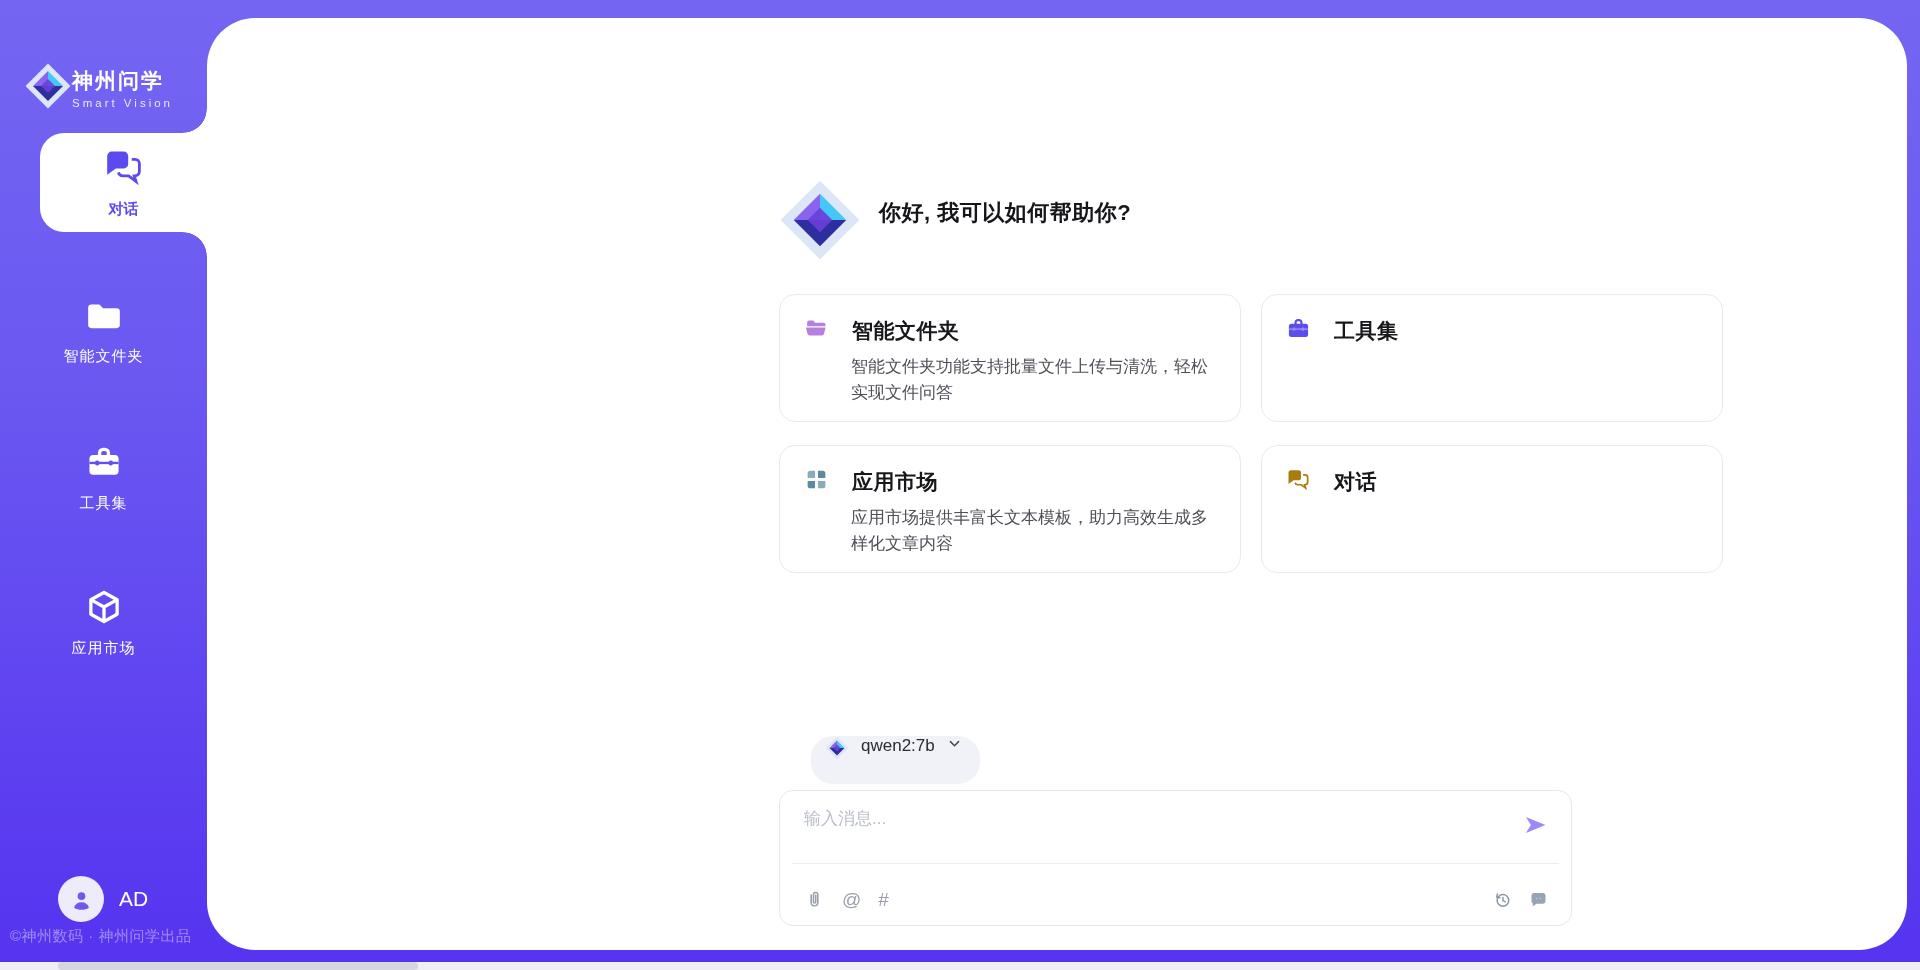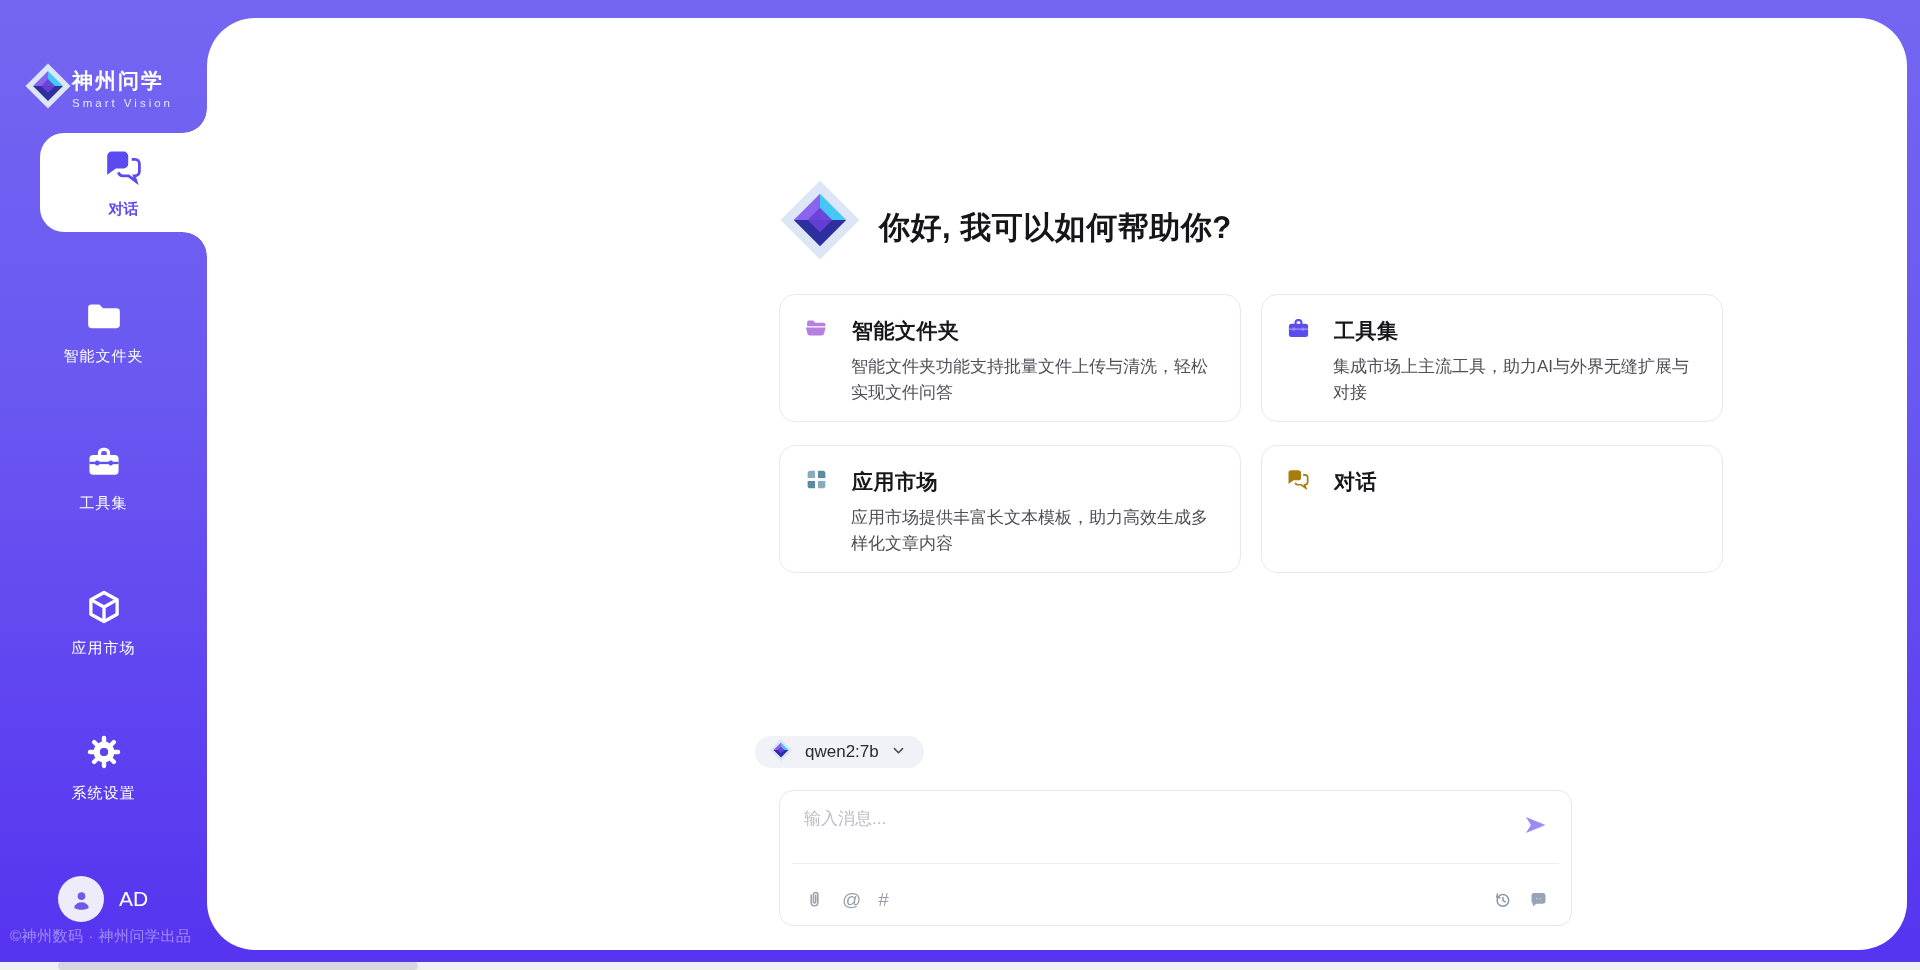--- a/index.html
+++ b/index.html
@@ -40,39 +40,39 @@
   .nav-item .lbl { color:#ffffff; font-size:15px; letter-spacing:1px; }
   .nav-folder { top:296px; } .nav-tool { top:443px; } .nav-market { top:588px; } .nav-settings { top:733px; }
 
   .user-row { position:absolute; left:58px; top:876px; display:flex; align-items:center; gap:15px; cursor:pointer; }
   .avatar { width:46px; height:46px; border-radius:50%; background:#eeebfb; display:flex; align-items:center; justify-content:center; }
   .user-name { color:#fff; font-size:21px; font-weight:500; }
   .side-footer { position:absolute; left:10px; top:927px; color:rgba(255,255,255,0.42); font-size:15px; letter-spacing:0.5px; }
 
   
   .hero-logo { position:absolute; left:571px; top:160px; }
-  .greeting { position:absolute; left:672px; top:189px; font-size:31px; font-weight:800; color:#15151a; letter-spacing:0.5px; }
+  .greeting { position:absolute; left:672px; top:180px; font-size:22px; font-weight:800; color:#15151a; letter-spacing:0.5px; }
 
   
   .cards {
     position:absolute; left:572px; top:276px; width:944px;
     display:grid; grid-template-columns:462px 462px; column-gap:20px; row-gap:23px;
   }
   .card {
     height:128px; background:#fff; border:1px solid #e9e9f0; border-radius:16px;
     padding:21px 26px 0 24px; cursor:pointer;
   }
   .card-head { display:flex; align-items:center; gap:23px; }
   .card-title { font-size:21px; font-weight:700; color:#17171c; letter-spacing:0.5px; }
   .card-desc { margin:9px 0 0 47px; width:372px; font-size:17px; line-height:1.5; color:#4f4f58; }
 
   
   .model-pill {
-    position:absolute; left:548px; top:718px; height:32px; border-radius:22px;
-    background:#f1f1f8; display:flex; align-items:center; gap:12px; padding:0 18px 0 14px; cursor:pointer;
+    position:absolute; left:604px; top:718px; height:48px; border-radius:22px;
+    background:#f1f1f8; display:flex; gap:12px; padding:0 18px 0 14px; cursor:pointer;
   }
   .model-name { font-size:17px; color:#2b2b33; }
 
   
   .composer {
     position:absolute; left:572px; top:772px; width:793px; height:136px;
     background:#fff; border:1px solid #e6e6ee; border-radius:14px;
   }
   .composer textarea {
     position:absolute; left:24px; top:16px; width:850px; height:46px;
@@ -138,21 +138,20 @@
             <svg width="25" height="25" viewBox="0 0 24 24">
               <path d="M9.2 8V6.2A2.2 2.2 0 0 1 11.4 4h1.2a2.2 2.2 0 0 1 2.2 2.2V8" fill="none" stroke="#5b4ced" stroke-width="2.1"></path>
               <rect x="2.8" y="7.5" width="18.4" height="12.6" rx="2.4" fill="#5b4ced"></rect>
               <path d="M2.8 12.6h18.4" stroke="#9a8df6" stroke-width="1.4"></path>
               <rect x="6.4" y="11" width="2.6" height="3.2" rx="1.1" fill="#9a8df6"></rect>
               <rect x="15" y="11" width="2.6" height="3.2" rx="1.1" fill="#9a8df6"></rect>
             </svg>
           </span>
           <span class="card-title">工具集</span>
         </div>
-        <div class="card-desc">集成市场上主流工具，助力AI与外界无缝扩展与对接</div>
       </div>
 
       <div class="card">
         <div class="card-head">
           <span>
             <svg width="25" height="25" viewBox="0 0 24 24" fill="#5d8a9e">
               <path d="M3.5 6A2.5 2.5 0 0 1 6 3.5h4.6v7.1H3.5Z" opacity="0.72"></path>
               <path d="M13.4 3.5H18A2.5 2.5 0 0 1 20.5 6v4.6h-7.1Z"></path>
               <path d="M3.5 13.4h7.1v7.1H6A2.5 2.5 0 0 1 3.5 18Z"></path>
               <path d="M13.4 13.4h7.1V18a2.5 2.5 0 0 1-2.5 2.5h-4.6Z" opacity="0.72"></path>
@@ -278,39 +277,20 @@
   <div class="nav-item nav-market">
     <span>
       <svg width="38" height="38" viewBox="0 0 24 24" fill="none" stroke="#ffffff" stroke-width="2.1" stroke-linejoin="round">
         <path d="M12 2.8 20.3 7.4v9.2L12 21.2 3.7 16.6V7.4Z"></path>
         <path d="M3.9 7.5 12 12l8.1-4.5M12 12v9.2"></path>
       </svg>
     </span>
     <span class="lbl">应用市场</span>
   </div>
 
-  <div class="nav-item nav-settings">
-    <span>
-      <svg width="38" height="38" viewBox="0 0 24 24" fill="#ffffff">
-        <path fill-rule="evenodd" d="M12 5.4a6.6 6.6 0 1 1-.01 0Z M12 9.4a2.6 2.6 0 1 0 .01 0Z"></path>
-        <g>
-          <rect x="10.6" y="1.8" width="2.8" height="4.6" rx="1.3"></rect>
-          <rect x="10.6" y="17.6" width="2.8" height="4.6" rx="1.3"></rect>
-          <rect x="10.6" y="1.8" width="2.8" height="4.6" rx="1.3" transform="rotate(45 12 12)"></rect>
-          <rect x="10.6" y="17.6" width="2.8" height="4.6" rx="1.3" transform="rotate(45 12 12)"></rect>
-          <rect x="10.6" y="1.8" width="2.8" height="4.6" rx="1.3" transform="rotate(90 12 12)"></rect>
-          <rect x="10.6" y="17.6" width="2.8" height="4.6" rx="1.3" transform="rotate(90 12 12)"></rect>
-          <rect x="10.6" y="1.8" width="2.8" height="4.6" rx="1.3" transform="rotate(135 12 12)"></rect>
-          <rect x="10.6" y="17.6" width="2.8" height="4.6" rx="1.3" transform="rotate(135 12 12)"></rect>
-        </g>
-        <circle cx="12" cy="12" r="2.6" fill="#5e43ef"></circle>
-      </svg>
-    </span>
-    <span class="lbl">系统设置</span>
-  </div>
 
   <div class="user-row">
     <span class="avatar">
       <svg width="27" height="27" viewBox="0 0 24 24" fill="#6f5ae8">
         <circle cx="12" cy="9" r="3.4"></circle>
         <path d="M5.4 19.4a6.9 6.9 0 0 1 13.2 0c-2 1.2-4.2 1.8-6.6 1.8s-4.6-.6-6.6-1.8Z"></path>
       </svg>
     </span>
     <span class="user-name">AD</span>
   </div>

